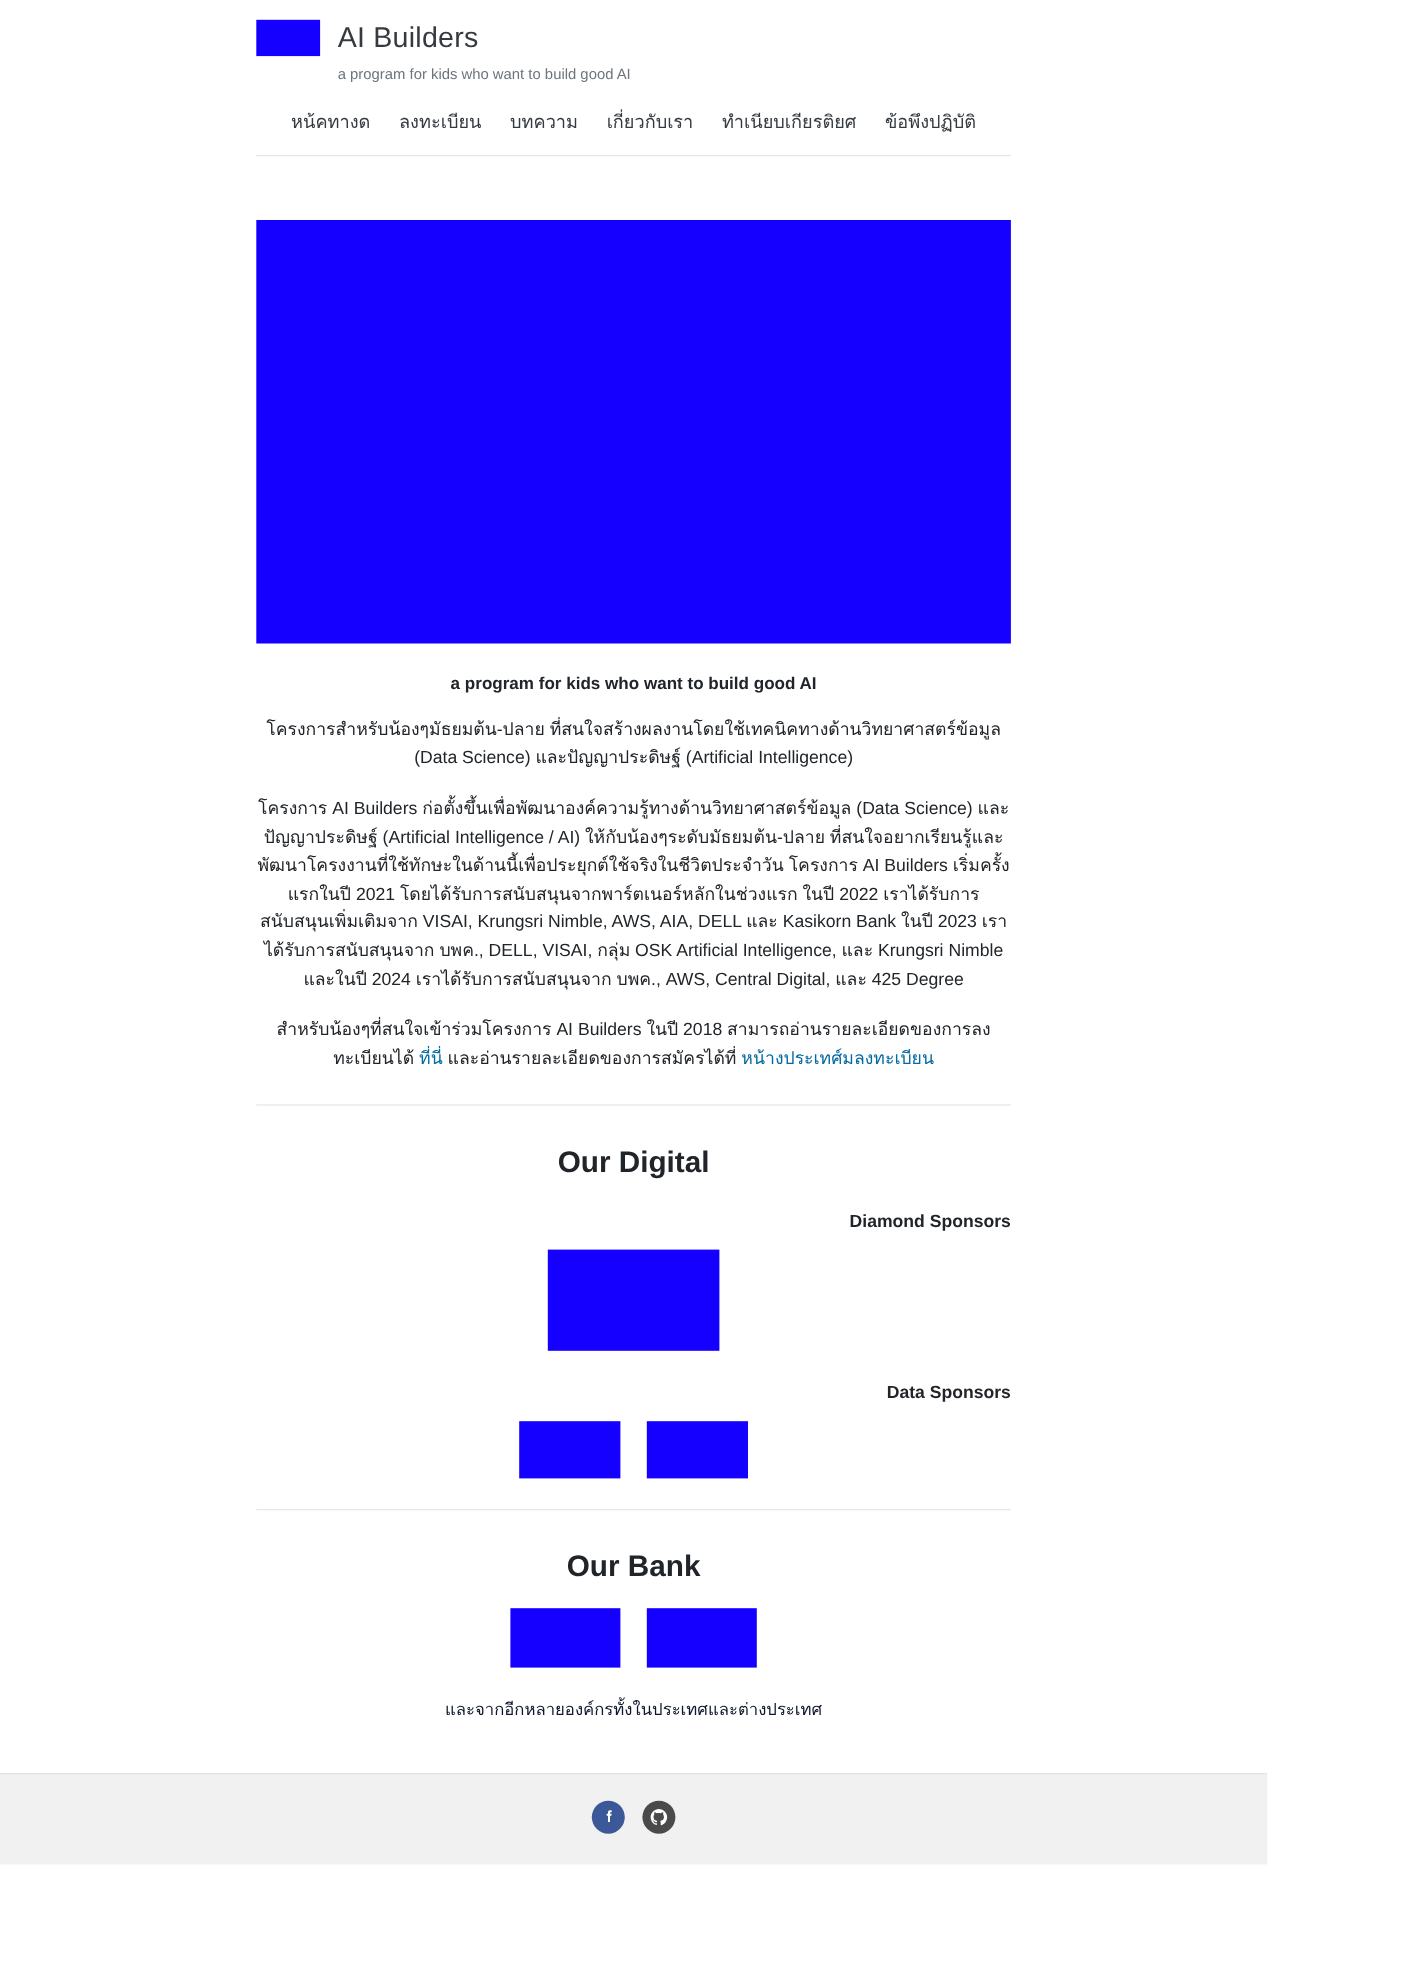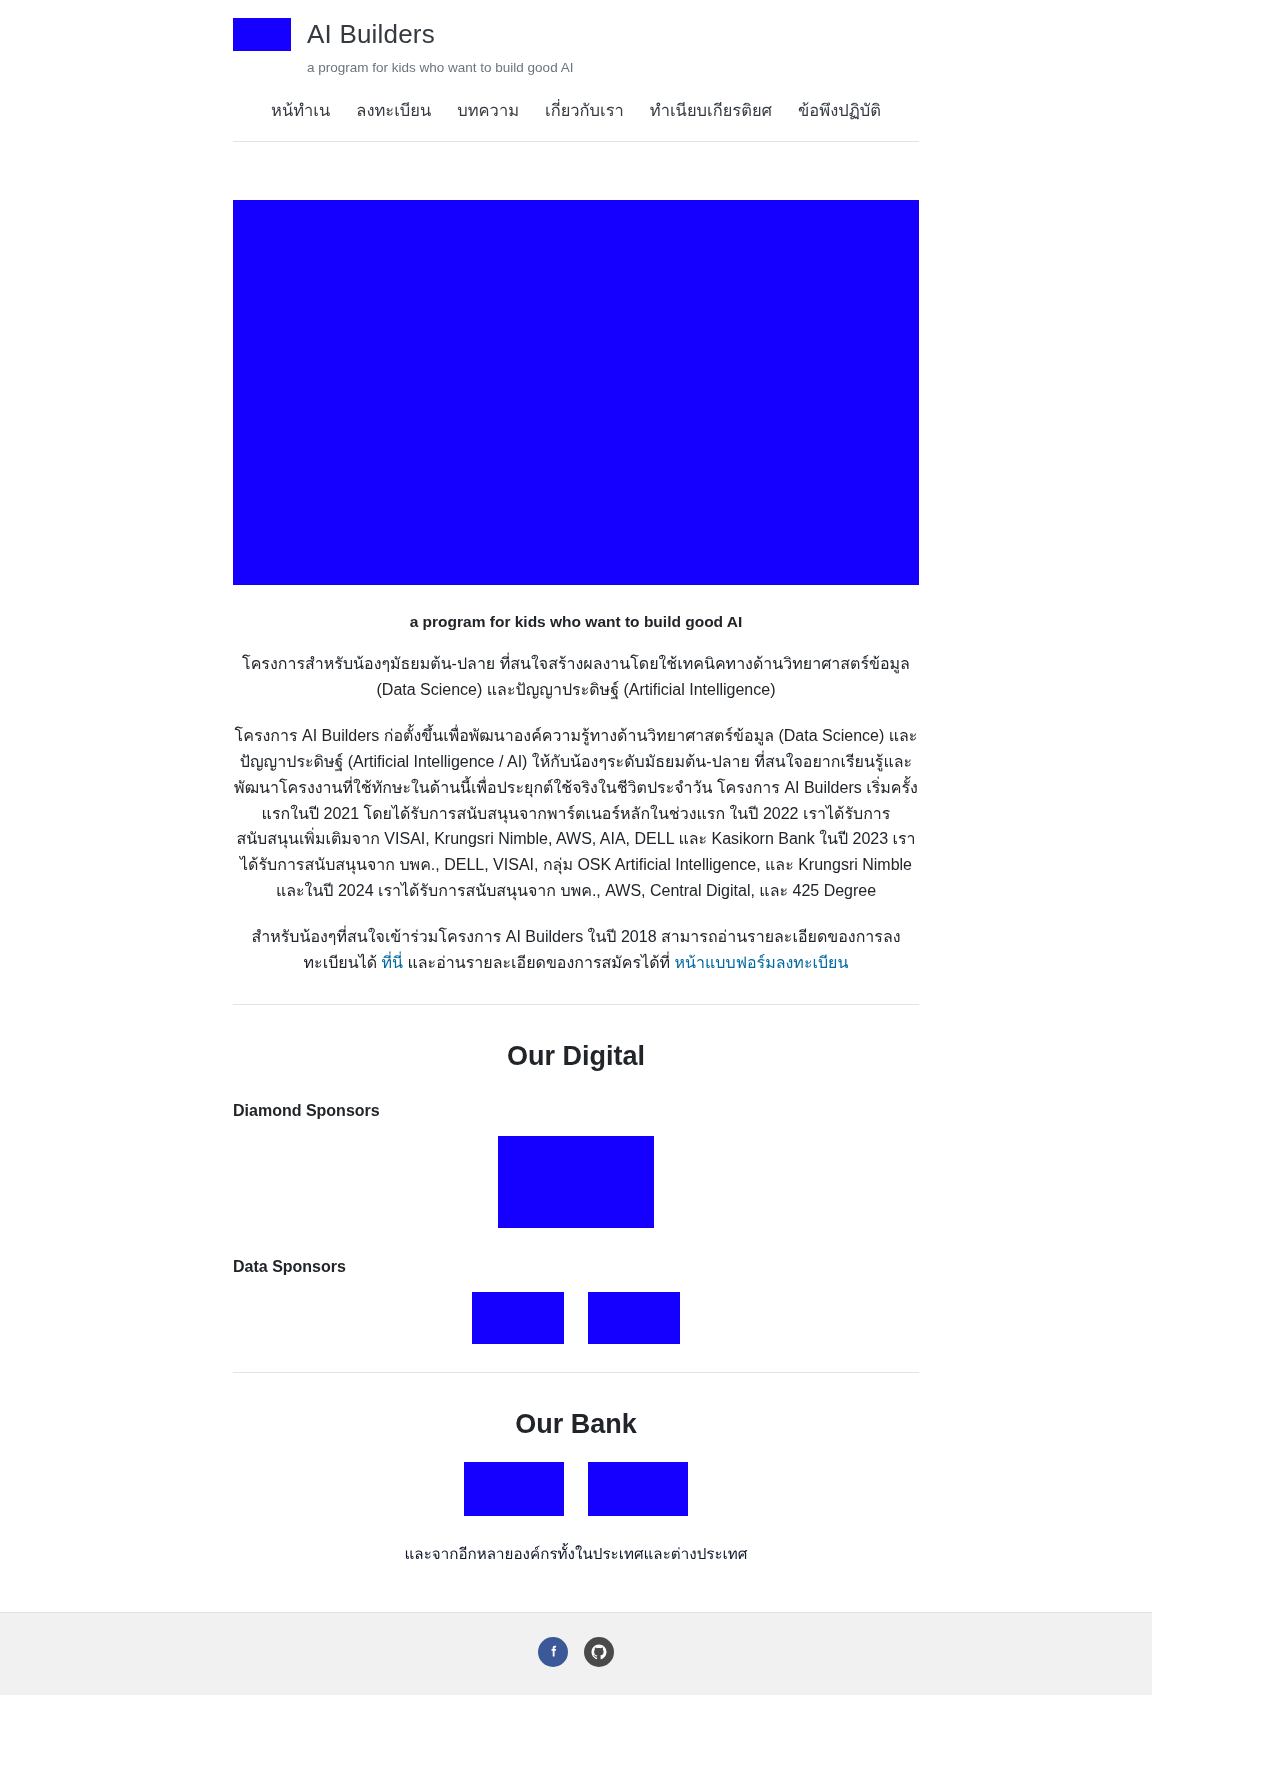--- a/index.html
+++ b/index.html
@@ -108,21 +108,21 @@
 
   
   .section-title {
     text-align: center;
     font-size: 27px;
     font-weight: bold;
     color: #212529;
     margin-top: 36px;
   }
   .sub-title {
-    text-align: left;
+    text-align: right;
     font-size: 16px;
     font-weight: bold;
     color: #212529;
     margin-top: 30px;
   }
   .logo-row {
     margin-top: 16px;
     display: flex;
     justify-content: center;
     align-items: center;
@@ -184,39 +184,39 @@
 
   <div class="container">
     <header class="site-header">
       <div class="brand-row">
         <div class="brand-logo"></div>
         <div class="brand-title">AI Builders</div>
       </div>
       <div class="brand-sub">a program for kids who want to build good AI</div>
 
       <nav class="main-nav">
-        <a class="nav-link">หน้ทำเน</a>
+        <a class="nav-link">หน้คทางด</a>
         <a class="nav-link">ลงทะเบียน</a>
         <a class="nav-link">บทความ</a>
         <a class="nav-link">เกี่ยวกับเรา</a>
         <a class="nav-link">ทำเนียบเกียรติยศ</a>
         <a class="nav-link">ข้อพึงปฏิบัติ</a>
       </nav>
     </header>
 
     <section class="hero-wrap">
       <div class="hero-image"></div>
       <div class="hero-caption">a program for kids who want to build good AI</div>
     </section>
 
     <section>
       <p class="body-p">โครงการสำหรับน้องๆมัธยมต้น-ปลาย ที่สนใจสร้างผลงานโดยใช้เทคนิคทางด้านวิทยาศาสตร์ข้อมูล (Data Science) และปัญญาประดิษฐ์ (Artificial Intelligence)</p>
       <p class="body-p">โครงการ AI Builders ก่อตั้งขึ้นเพื่อพัฒนาองค์ความรู้ทางด้านวิทยาศาสตร์ข้อมูล (Data Science) และปัญญาประดิษฐ์ (Artificial Intelligence / AI) ให้กับน้องๆระดับมัธยมต้น-ปลาย ที่สนใจอยากเรียนรู้และพัฒนาโครงงานที่ใช้ทักษะในด้านนี้เพื่อประยุกต์ใช้จริงในชีวิตประจำวัน โครงการ AI Builders เริ่มครั้งแรกในปี 2021 โดยได้รับการสนับสนุนจากพาร์ตเนอร์หลักในช่วงแรก ในปี 2022 เราได้รับการสนับสนุนเพิ่มเติมจาก VISAI, Krungsri Nimble, AWS, AIA, DELL และ Kasikorn Bank ในปี 2023 เราได้รับการสนับสนุนจาก บพค., DELL, VISAI, กลุ่ม OSK Artificial Intelligence, และ Krungsri Nimble และในปี 2024 เราได้รับการสนับสนุนจาก บพค., AWS, Central Digital, และ 425 Degree</p>
       <p class="body-p">
-        <span>สำหรับน้องๆที่สนใจเข้าร่วมโครงการ AI Builders ในปี 2018 สามารถอ่านรายละเอียดของการลงทะเบียนได้ </span><a>ที่นี่</a><span> และอ่านรายละเอียดของการสมัครได้ที่ </span><a>หน้าแบบฟอร์มลงทะเบียน</a>
+        <span>สำหรับน้องๆที่สนใจเข้าร่วมโครงการ AI Builders ในปี 2018 สามารถอ่านรายละเอียดของการลงทะเบียนได้ </span><a>ที่นี่</a><span> และอ่านรายละเอียดของการสมัครได้ที่ </span><a>หน้างประเทศ์มลงทะเบียน</a>
       </p>
       <hr class="rule">
     </section>
 
     <section>
       <h2 class="section-title">Our Digital</h2>
 
       <h3 class="sub-title">Diamond Sponsors</h3>
       <div class="logo-row">
         <div class="sponsor-diamond"></div>

